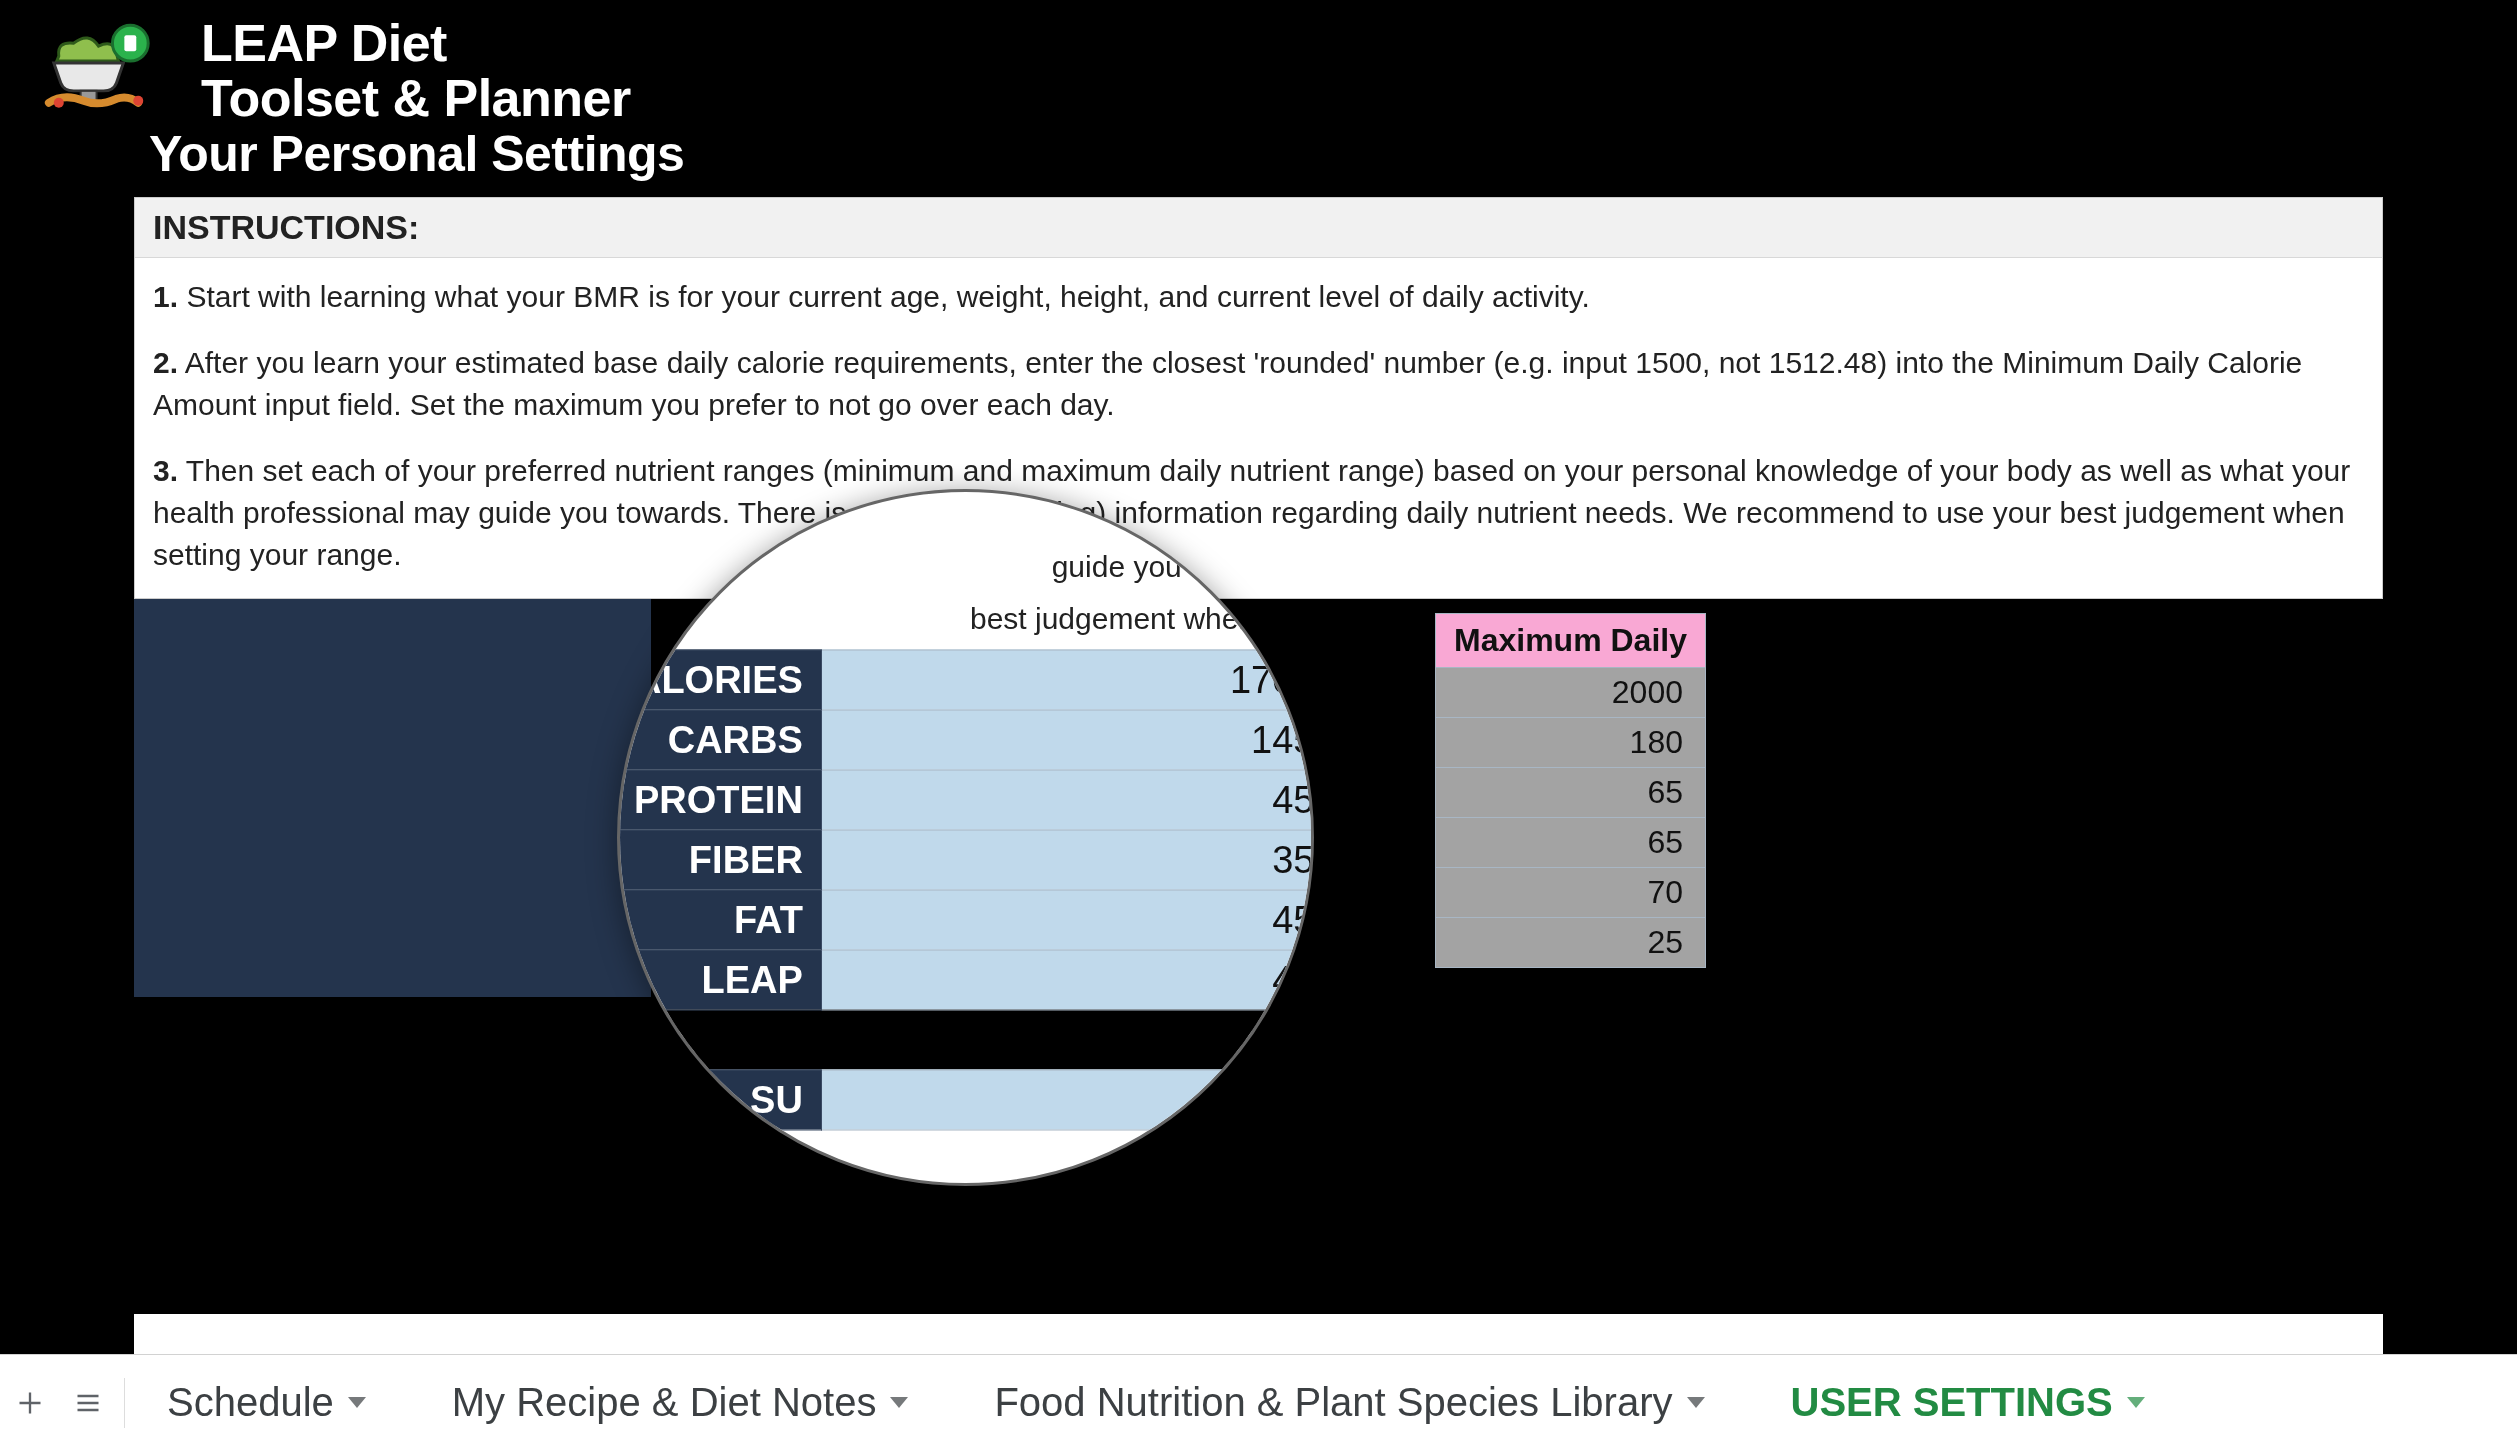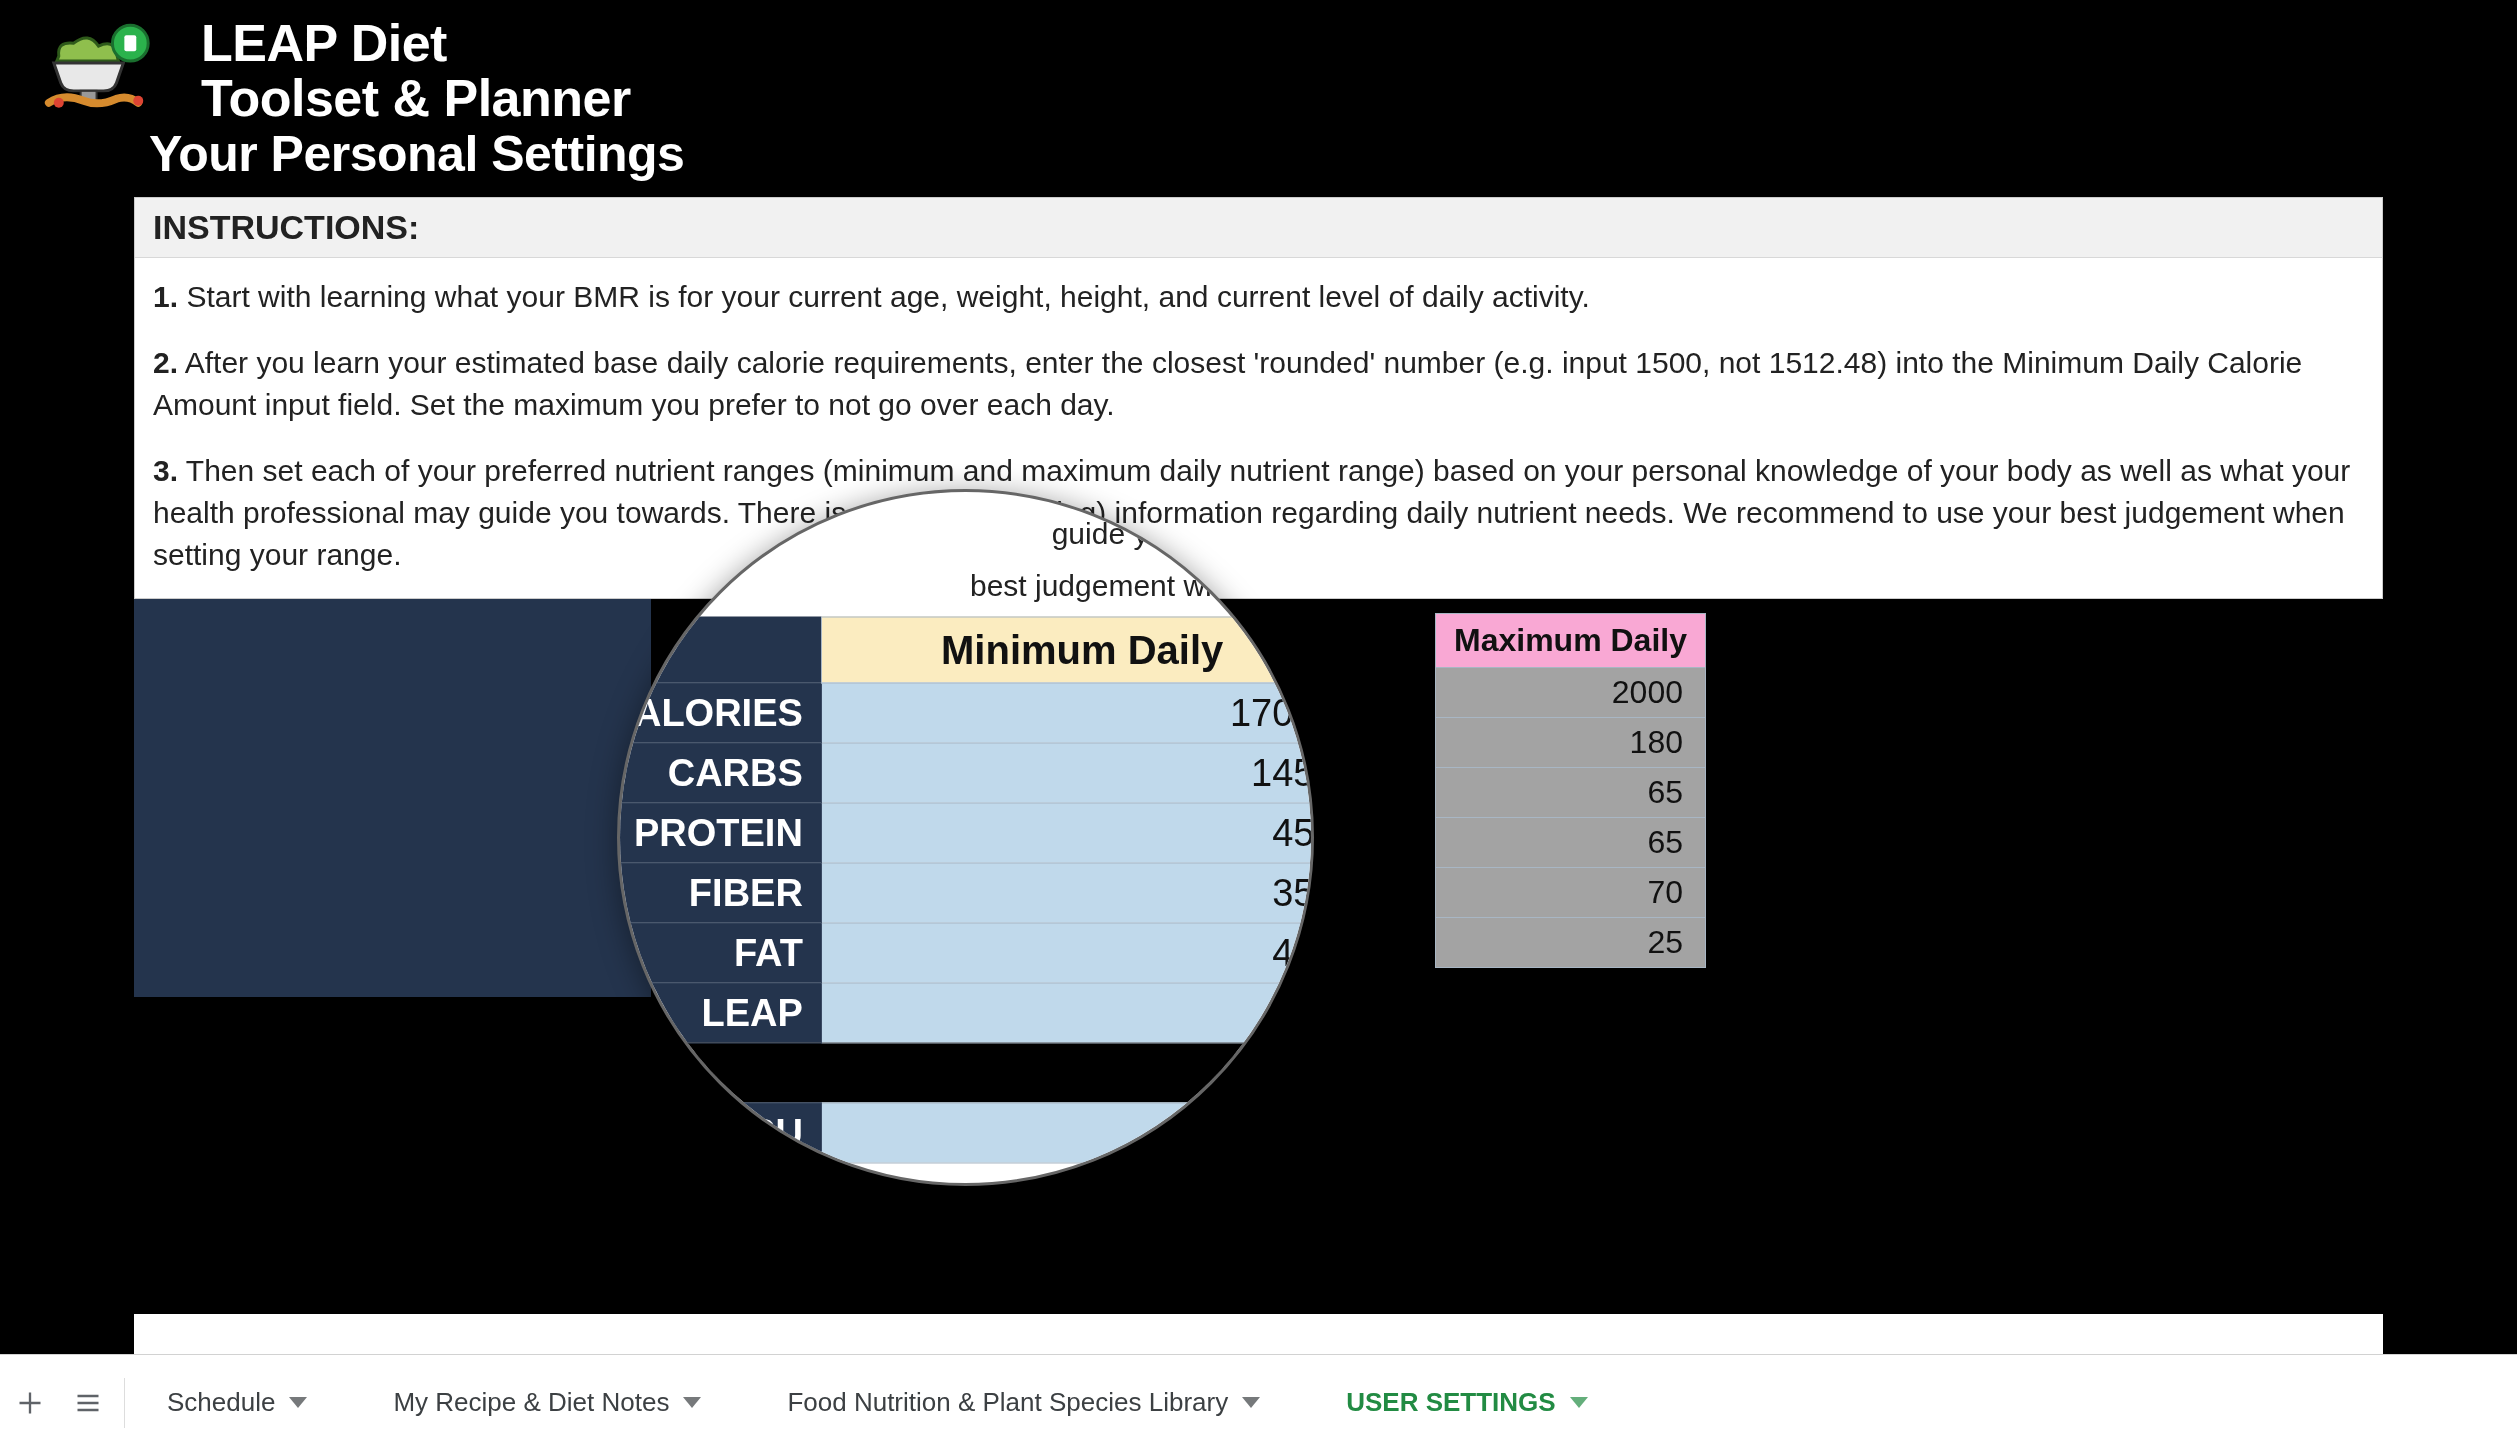--- a/index.html
+++ b/index.html
@@ -38,21 +38,21 @@
 .mag-txt { font-size:30px; color:#222; text-align:right; line-height:1.4; padding:0 40px 10px 40px; }
 .mag-table { border-collapse:collapse; width:100%; }
 .mag-table th { background:#fbecc0; font-weight:800; font-size:40px; padding:10px 20px; text-align:center; color:#111; border:1px solid #a8b6c4; }
 .mag-table .lbl { background:#24344d; color:#fff; font-weight:800; font-size:38px; padding:8px 18px; text-align:right; width:229px; border:1px solid #3a4a63; }
 .mag-table .val { background:#c0d9eb; font-size:38px; padding:8px 28px; text-align:right; color:#111; border:1px solid #a8b6c4; }
 .mag-black { background:#000; height:60px; }
 
 
 .tabs { position:absolute; left:0; right:0; bottom:0; height:96px; background:#fff; border-top:1px solid #d2d2d2; display:flex; align-items:center; padding:0 8px; gap:14px; }
 .tab-ico { width:44px; height:44px; display:flex; align-items:center; justify-content:center; color:#5f6368; cursor:pointer; }
-.tab { display:flex; align-items:center; gap:14px; padding:10px 28px; font-size:26px; color:#3c4043; border-radius:6px; cursor:pointer; white-space:nowrap; }
+.tab { display:flex; align-items:center; gap:14px; padding:10px 28px; font-size:40px; color:#3c4043; border-radius:6px; cursor:pointer; white-space:nowrap; }
 .tab.active { color:#228b43; font-weight:700; }
 .caret { width:0; height:0; border-left:9px solid transparent; border-right:9px solid transparent; border-top:11px solid currentColor; opacity:0.7; }
 .tab-scroll { flex:1; display:flex; align-items:center; overflow:hidden; gap:30px; }
 .tabs .divider { width:1px; height:50px; background:#ddd; }
 
 
 .white-strip { position:absolute; left:134px; right:134px; bottom:96px; height:40px; background:#fff; }
 </style>
 </head>
 <body>
@@ -119,24 +119,20 @@
       </table>
   </div>
 </div>
 
 <div class="mag">
   <div class="mag-in">
     <div class="mag-txt">guide you towards.</div>
     <div class="mag-txt">best judgement when set</div>
     <table class="mag-table">
       <tbody>
-          <tr>
-        <td class="lbl" style="background:#24344d;border:none;"></td>
-        <th>Minimum Daily</th>
-      </tr>
       <tr>
             <td class="lbl">CALORIES</td>
             <td class="val">1700</td>
           </tr>
       <tr>
             <td class="lbl">CARBS</td>
             <td class="val">145</td>
           </tr>
       <tr>
             <td class="lbl">PROTEIN</td>

